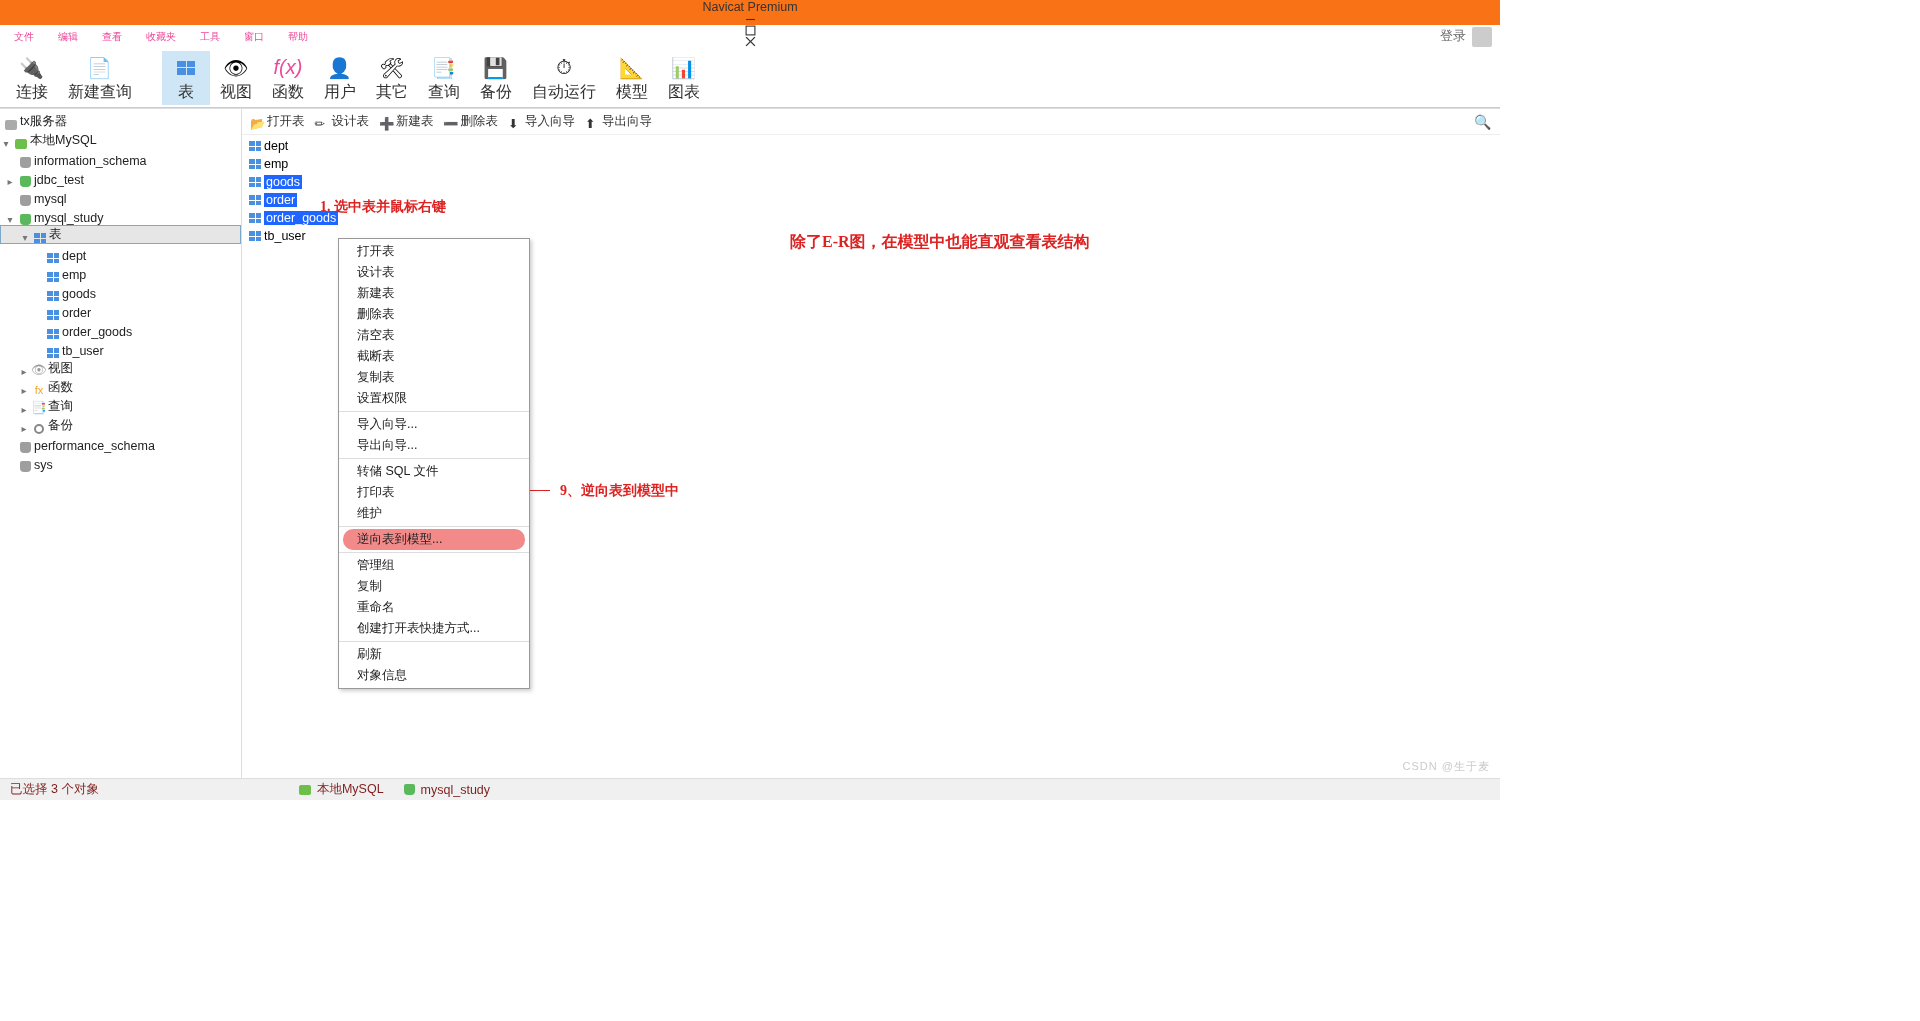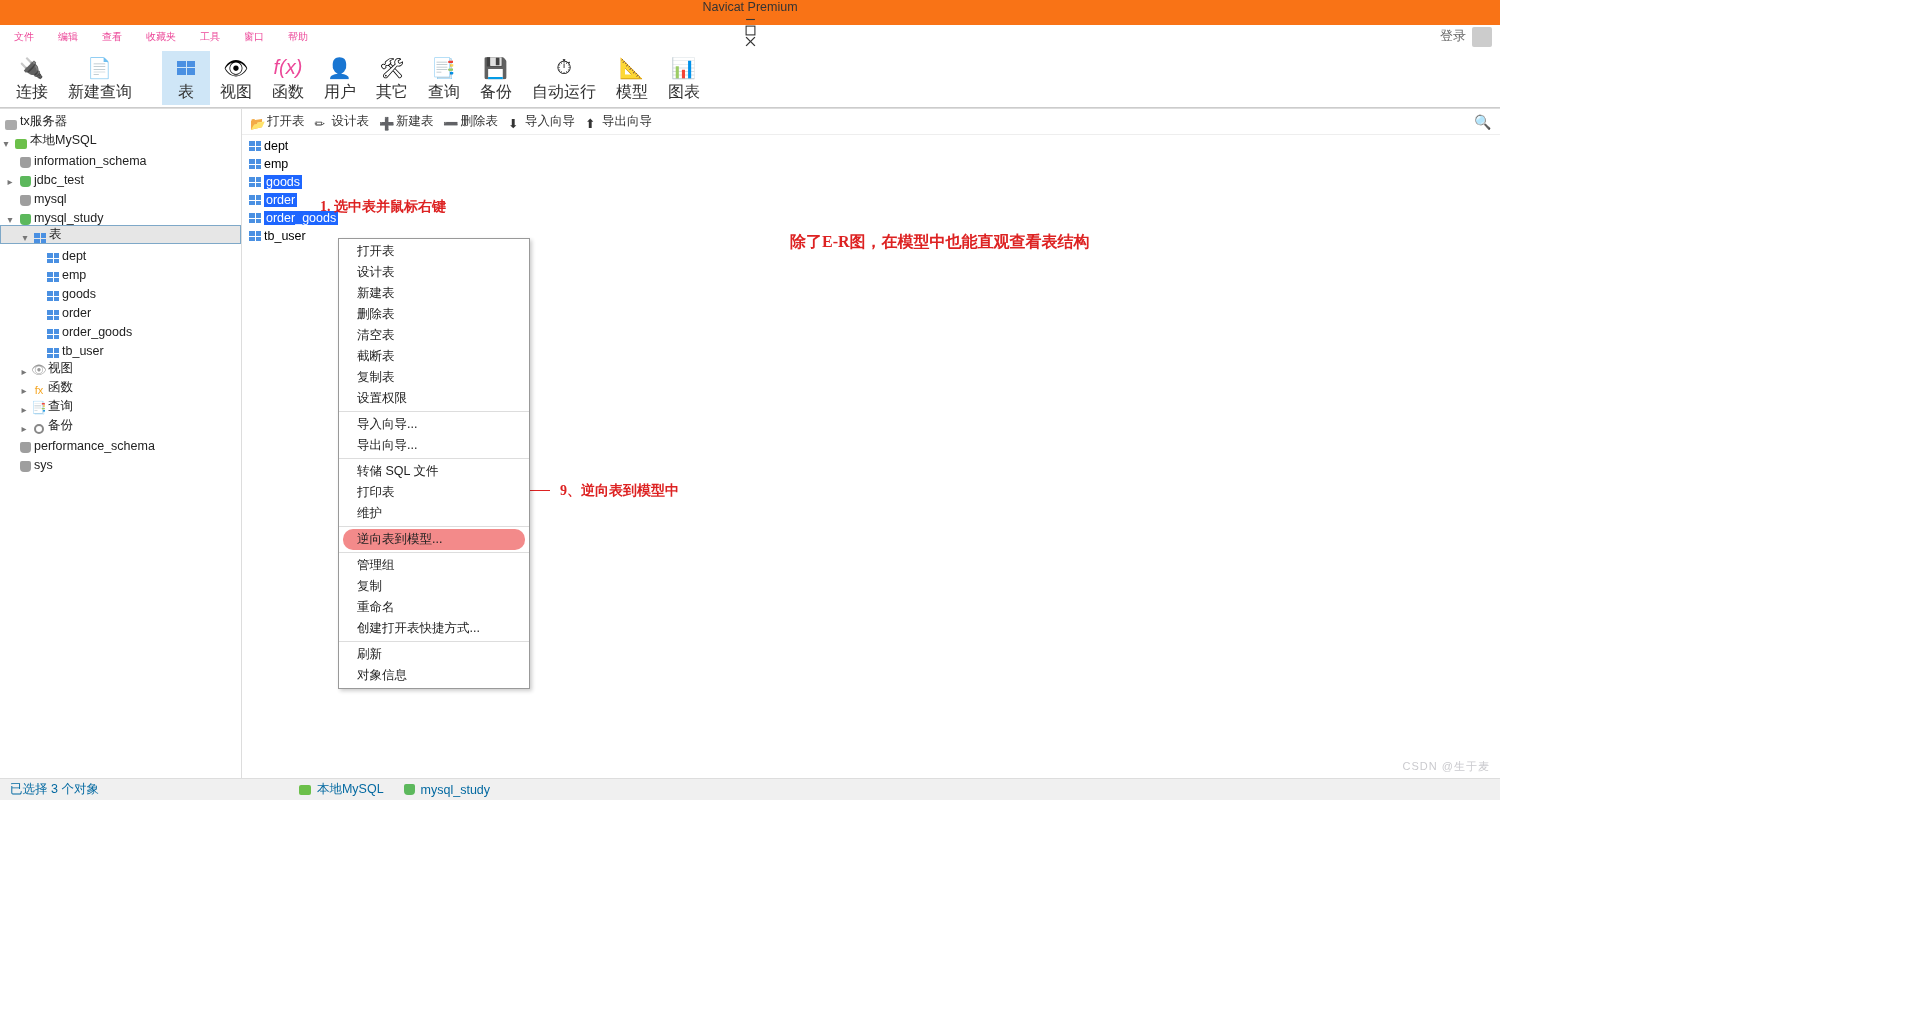--- a/index.html
+++ b/index.html
@@ -48,21 +48,21 @@
 .tbllist-row { display: flex; align-items: center; height: 18px; font-size: 12.5px; }
 .tbllist-row .ticon2 { width: 18px; display: inline-flex; align-items: center; justify-content: center; }
 .tbllist-row.sel span.lbl { background: #1e66ff; color: #fff; padding: 0 2px; }
 .ctxmenu { position: absolute; left: 338px; top: 238px; width: 192px; background: #fff; border: 1px solid #999; box-shadow: 2px 2px 4px rgba(0,0,0,.2); padding: 2px 0; z-index: 10; }
 .ctx-item { padding: 2px 18px; font-size: 12.5px; color: #222; white-space: nowrap; }
 .ctx-item.hl { background: #f38a8a; border-radius: 10px; margin: 0 4px; padding: 2px 14px; }
 .ctx-sep { height: 1px; background: #ddd; margin: 2px 0; }
 .annot { position: absolute; color: #d22; font-size: 14px; font-family: "SimSun","宋体",serif; font-weight: 600; }
 .arrow-line { position: absolute; height: 1px; background: #d22; }
 .arrow-line::before { content: ""; position: absolute; left: -6px; top: -3px; border: 4px solid transparent; border-right: 6px solid #d22; }
-.statusbar { height: 22px; background: #f0f0f0; border-top: 1px solid #ddd; display: flex; align-items: center; font-size: 12.5px; color: #0369a1; }
+.statusbar { height: 22px; background: #f0f0f0; border-top: 1px solid #ddd; display: flex; align-items: center; font-size: 12.5px; color: #7f1d1d; }
 .statusbar .seg { padding: 0 10px; display: flex; align-items: center; gap: 6px; }
 .watermark { position: absolute; right: 10px; bottom: 26px; font-size: 11px; color: rgba(120,120,130,.4); letter-spacing: 1px; z-index: 1; }
 .mi { width: 14px; height: 12px; display: inline-flex; }
 </style>
 </head>
 <body>
 
 <div class="titlebar">
   <div class="logo"></div>
   <div class="title">Navicat Premium</div>

